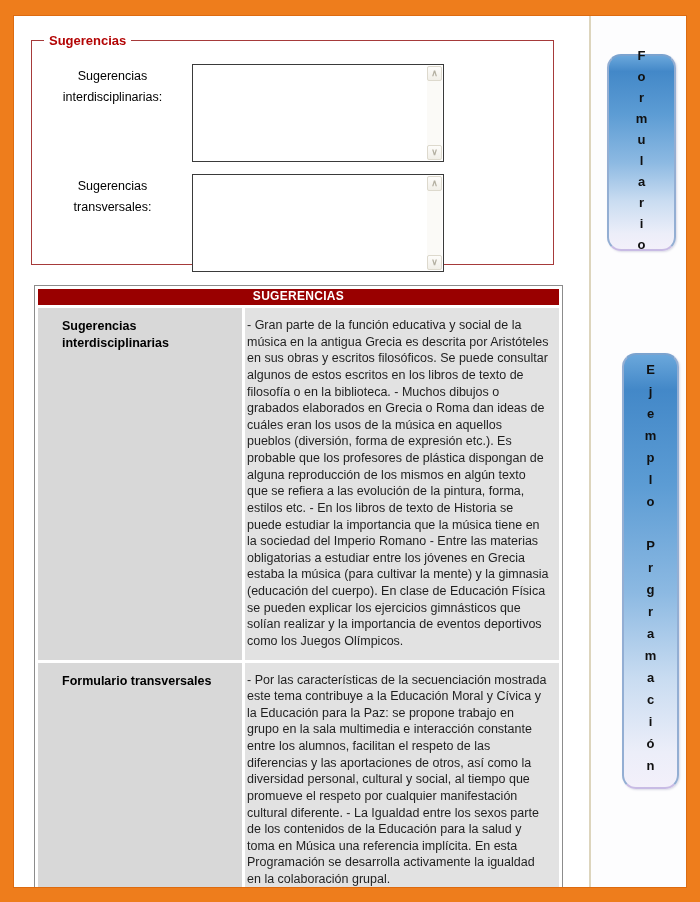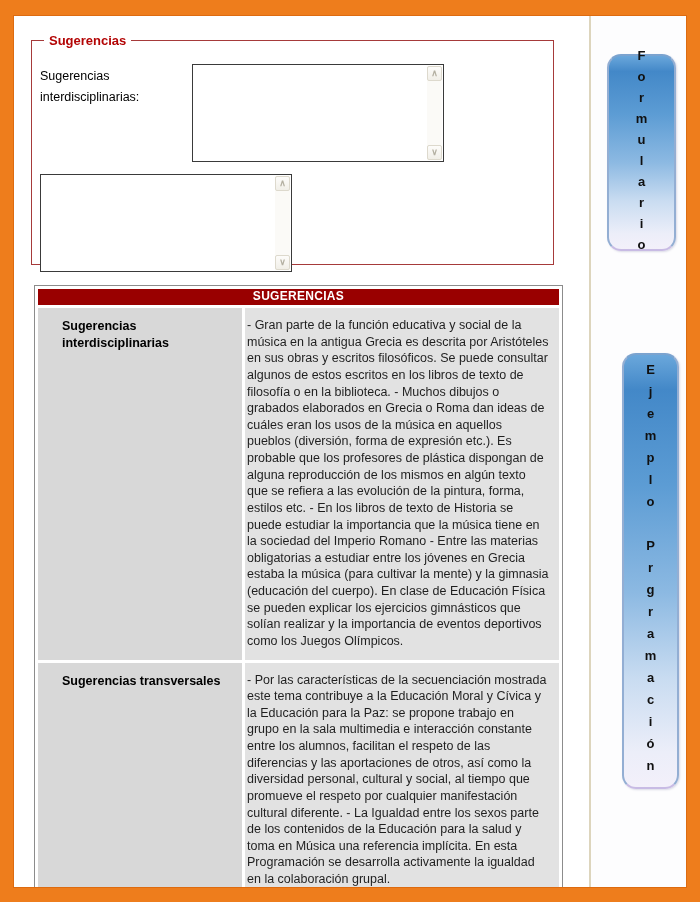--- a/index.html
+++ b/index.html
@@ -29,21 +29,21 @@
     box-sizing:border-box;
     border:1px solid #a63a3a;
     padding:16px 8px 8px 8px;
   }
   fieldset.sug legend {
     color:#b30505; font-weight:bold; font-size:13px;
     padding:0 5px; margin-left:4px;
   }
   .form-row { display:flex; margin-bottom:12px; }
   .form-row .flabel {
-    width:145px; text-align:left; padding-right:7px;
+    width:145px; text-align:center; padding-right:7px;
     font-size:12.5px; color:#000; line-height:1.65; padding-top:2px;
   }
   .ta {
     width:252px; height:98px; box-sizing:border-box;
     border:1px solid #3a3a3a; background:#fff; position:relative;
   }
   .ta-scroll {
     position:absolute; top:1px; right:1px; bottom:1px; width:15px;
     background:#fbfaf7; display:flex; flex-direction:column;
   }
@@ -123,41 +123,42 @@
         <div class="ta">
           <div class="ta-scroll">
             <div class="sbtn">∧</div>
             <div class="strack"></div>
             <div class="sbtn">∨</div>
           </div>
         </div>
       </div>
 
       <div class="form-row">
+        <div class="flabel">Sugerencias transversales:</div>
         <div class="ta">
           <div class="ta-scroll">
             <div class="sbtn">∧</div>
             <div class="strack"></div>
             <div class="sbtn">∨</div>
           </div>
         </div>
       </div>
     </fieldset>
 
     <table class="sug-table">
       <tbody>
           <tr>
         <th colspan="2">SUGERENCIAS</th>
       </tr>
       <tr>
         <td class="lbl">Sugerencias interdisciplinarias</td>
         <td class="txt">- Gran parte de la función educativa y social de la música en la antigua Grecia es descrita por Aristóteles en sus obras y escritos filosóficos. Se puede consultar algunos de estos escritos en los libros de texto de filosofía o en la biblioteca. - Muchos dibujos o grabados elaborados en Grecia o Roma dan ideas de cuáles eran los usos de la música en aquellos pueblos (diversión, forma de expresión etc.). Es probable que los profesores de plástica dispongan de alguna reproducción de los mismos en algún texto que se refiera a las evolución de la pintura, forma, estilos etc. - En los libros de texto de Historia se puede estudiar la importancia que la música tiene en la sociedad del Imperio Romano - Entre las materias obligatorias a estudiar entre los jóvenes en Grecia estaba la música (para cultivar la mente) y la gimnasia (educación del cuerpo). En clase de Educación Física se pueden explicar los ejercicios gimnásticos que solían realizar y la importancia de eventos deportivos como los Juegos Olímpicos.</td>
       </tr>
       <tr>
-        <td class="lbl">Sugerencias transversales</td>
+        <td class="lbl">Formulario transversales</td>
         <td class="txt">- Por las características de la secuenciación mostrada este tema contribuye a la Educación Moral y Cívica y la Educación para la Paz: se propone trabajo en grupo en la sala multimedia e interacción constante entre los alumnos, facilitan el respeto de las diferencias y las aportaciones de otros, así como la diversidad personal, cultural y social, al tiempo que promueve el respeto por cualquier manifestación cultural diferente. - La Igualdad entre los sexos parte de los contenidos de la Educación para la salud y toma en Música una referencia implícita. En esta Programación se desarrolla activamente la igualdad en la colaboración grupal.</td>
       </tr>
     </tbody>
       </table>
 
   </div>
 
   <div class="divider"></div>
 
   <div class="sidebar">

